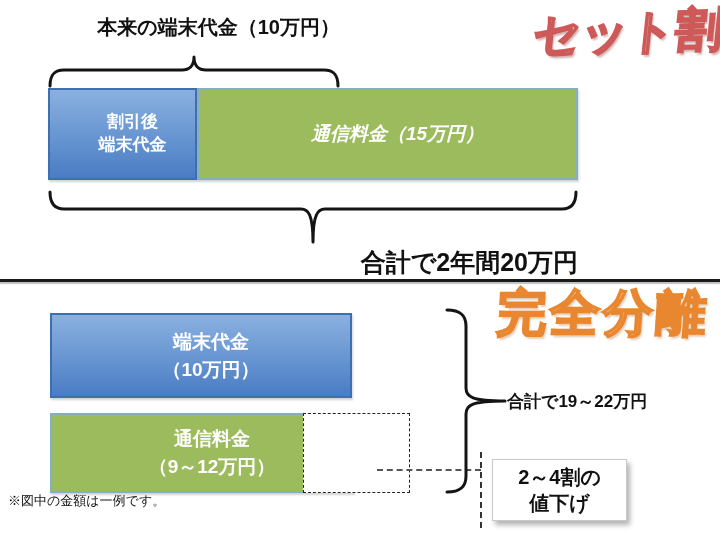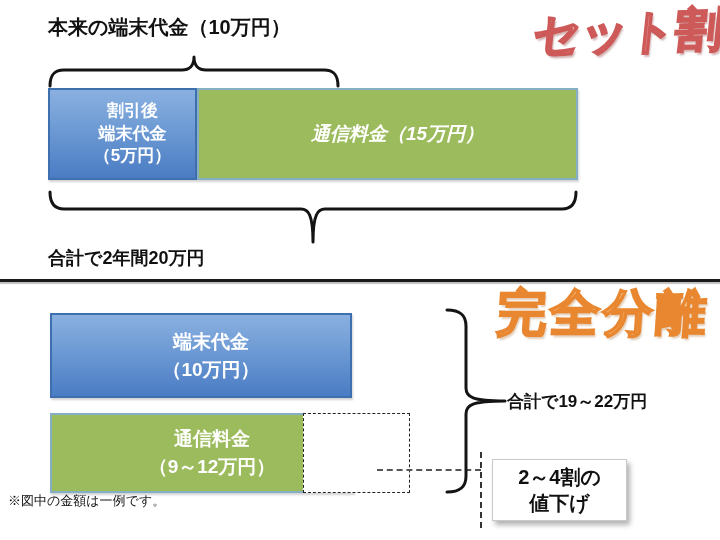--- a/index.html
+++ b/index.html
@@ -16,26 +16,26 @@
     transform:skewX(-8deg) rotate(-2deg);
   }
   .logo-sep{
     left:497px;top:288px;font-size:50px;letter-spacing:3px;
     color:#fbd3a0;-webkit-text-stroke:2px #e8872f;
     text-shadow:2px 3px 2px rgba(160,90,20,0.3);
     transform:skewX(-4deg);
   }
   
   .top-title{
-    position:absolute;left:48px;top:14px;width:292px;text-align:left;
+    position:absolute;left:48px;top:14px;width:292px;text-align:right;
     font-size:20px;font-weight:bold;white-space:nowrap;
   }
   .total-top{
-    position:absolute;left:48px;top:246px;width:530px;text-align:left;
-    font-size:18px;font-weight:bold;
+    position:absolute;left:48px;top:246px;width:530px;text-align:right;
+    font-size:25px;font-weight:bold;
   }
   .total-sep{
     position:absolute;left:507px;top:390px;font-size:17px;font-weight:bold;white-space:nowrap;
   }
   .footnote{position:absolute;left:8px;top:492px;font-size:13px;}
   
   .box{
     position:absolute;display:flex;flex-direction:column;justify-content:center;align-items:center;
     box-sizing:border-box;color:#ffffff;font-weight:bold;text-align:center;
     box-shadow:1px 2px 2px rgba(0,0,0,0.18);
@@ -82,21 +82,20 @@
 
   <div class="top-title">本来の端末代金（10万円）</div>
 
   <svg class="brace" style="left:48px;top:54px;" width="292" height="34" viewBox="0 0 292 34">
     <path d="M 2,32 C 2,20 7,16 16,16 L 134,16 C 141,16 146,12 146,3 C 146,12 151,16 158,16 L 276,16 C 285,16 290,20 290,32"></path>
   </svg>
 
   <div class="box box-blue bar-top-blue">
     <span>割引後</span>
     <span>端末代金</span>
-    <span>（5万円）</span>
   </div>
 
   <div class="box box-green bar-top-green">
     <span>通信料金（15万円）</span>
   </div>
 
   <svg class="brace" style="left:48px;top:190px;" width="530" height="56" viewBox="0 0 530 56">
     <path d="M 2,2 C 2,14 7,19 16,19 L 253,19 C 260,19 265,24 265,52 C 265,24 270,19 277,19 L 514,19 C 523,19 528,14 528,2"></path>
   </svg>
 

